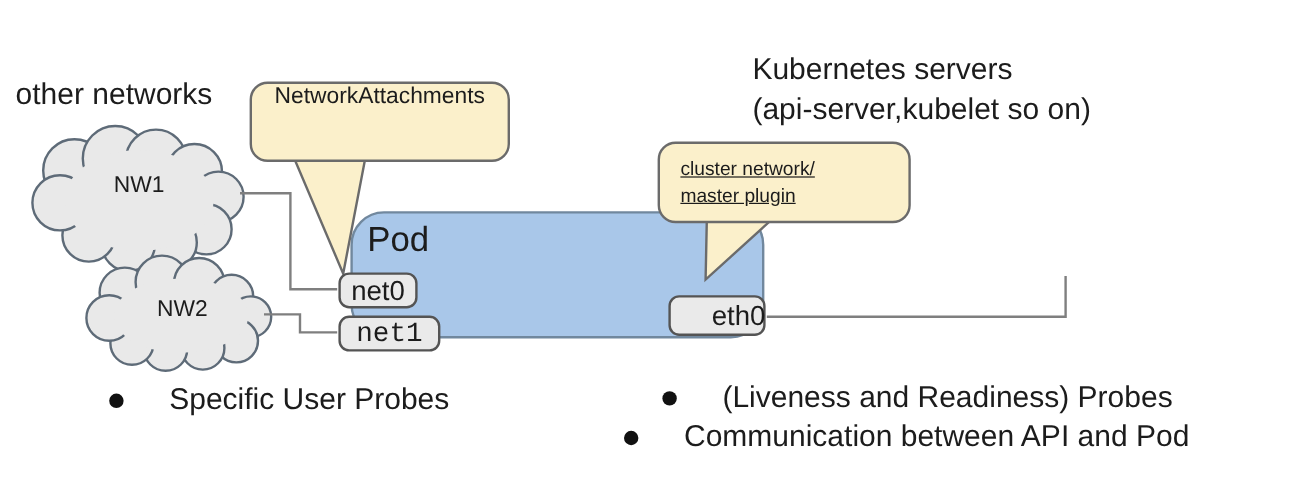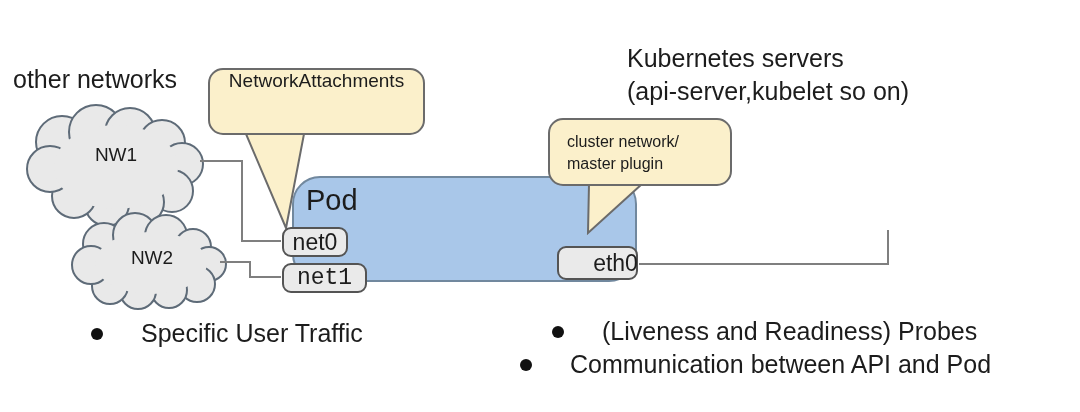--- a/index.html
+++ b/index.html
@@ -57,23 +57,23 @@
     border:2px solid var(--bubble-border,#6B6B6B);
     border-radius:15px;
     box-sizing:border-box;
   }
   .c1{
     left:208px;top:68px;width:217px;height:67px;
     display:flex;align-items:flex-start;justify-content:center;
     font-size:19px;
   }
   .c2{
-    left:548px;top:118px;width:184px;height:68px;
+    left:548px;top:118px;width:211px;height:68px;
     padding:11px 0 0 17px;
-    font-size:16px;line-height:22px;
+    font-size:16px;line-height:22px;text-decoration:underline;
   }
   
   .bullet-item{
     position:absolute;z-index:3;
     display:flex;align-items:center;
     font-size:25px;white-space:nowrap;
   }
   .b1{left:91px;top:319px;}
   .b2{left:552px;top:317px;}
   .b3{left:520px;top:350px;}
@@ -147,21 +147,21 @@
   <div class="callout c1">
     <span>NetworkAttachments</span>
   </div>
   <div class="callout c2">
     <div>cluster network/</div>
     <div>master plugin</div>
   </div>
 
   <div class="bullet-item b1">
     <span class="dot"></span>
-    <span>Specific User Traffic</span>
+    <span>Specific User Probes</span>
   </div>
   <div class="bullet-item b2">
     <span class="dot"></span>
     <span>(Liveness and Readiness) Probes</span>
   </div>
   <div class="bullet-item b3">
     <span class="dot"></span>
     <span>Communication between API and Pod</span>
   </div>
 

